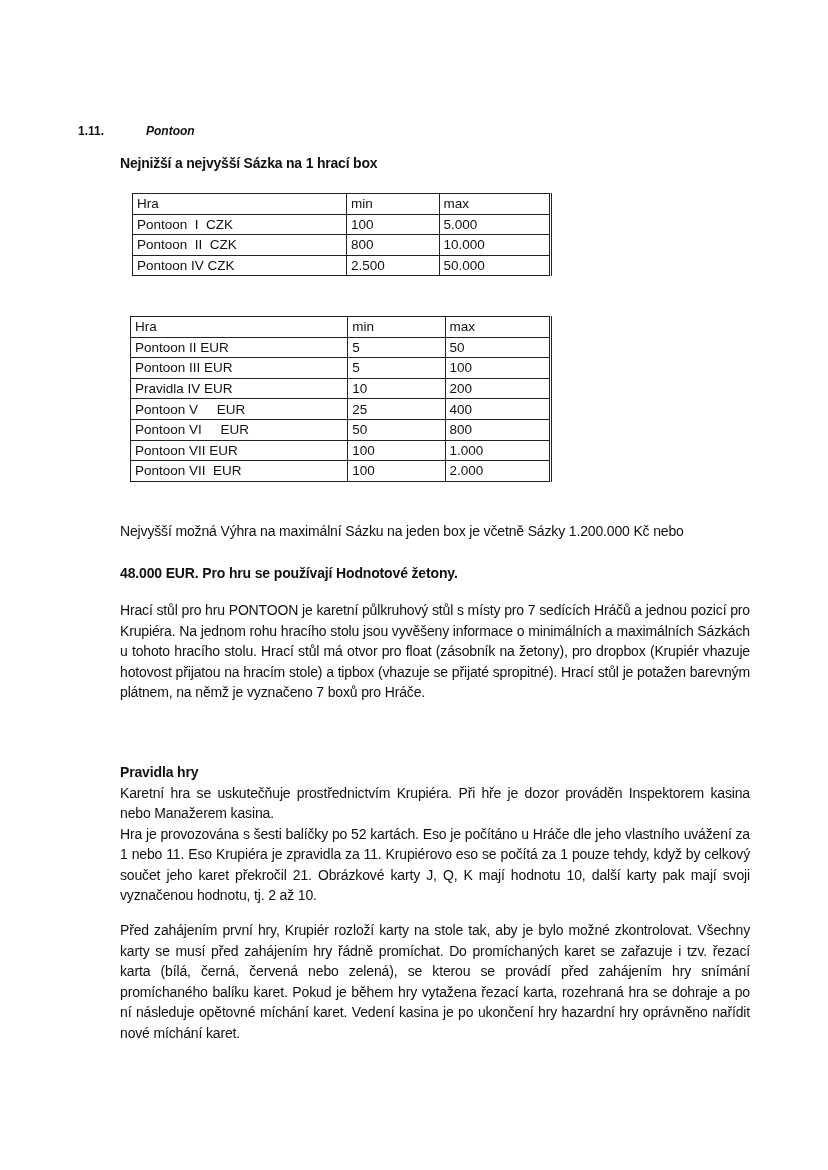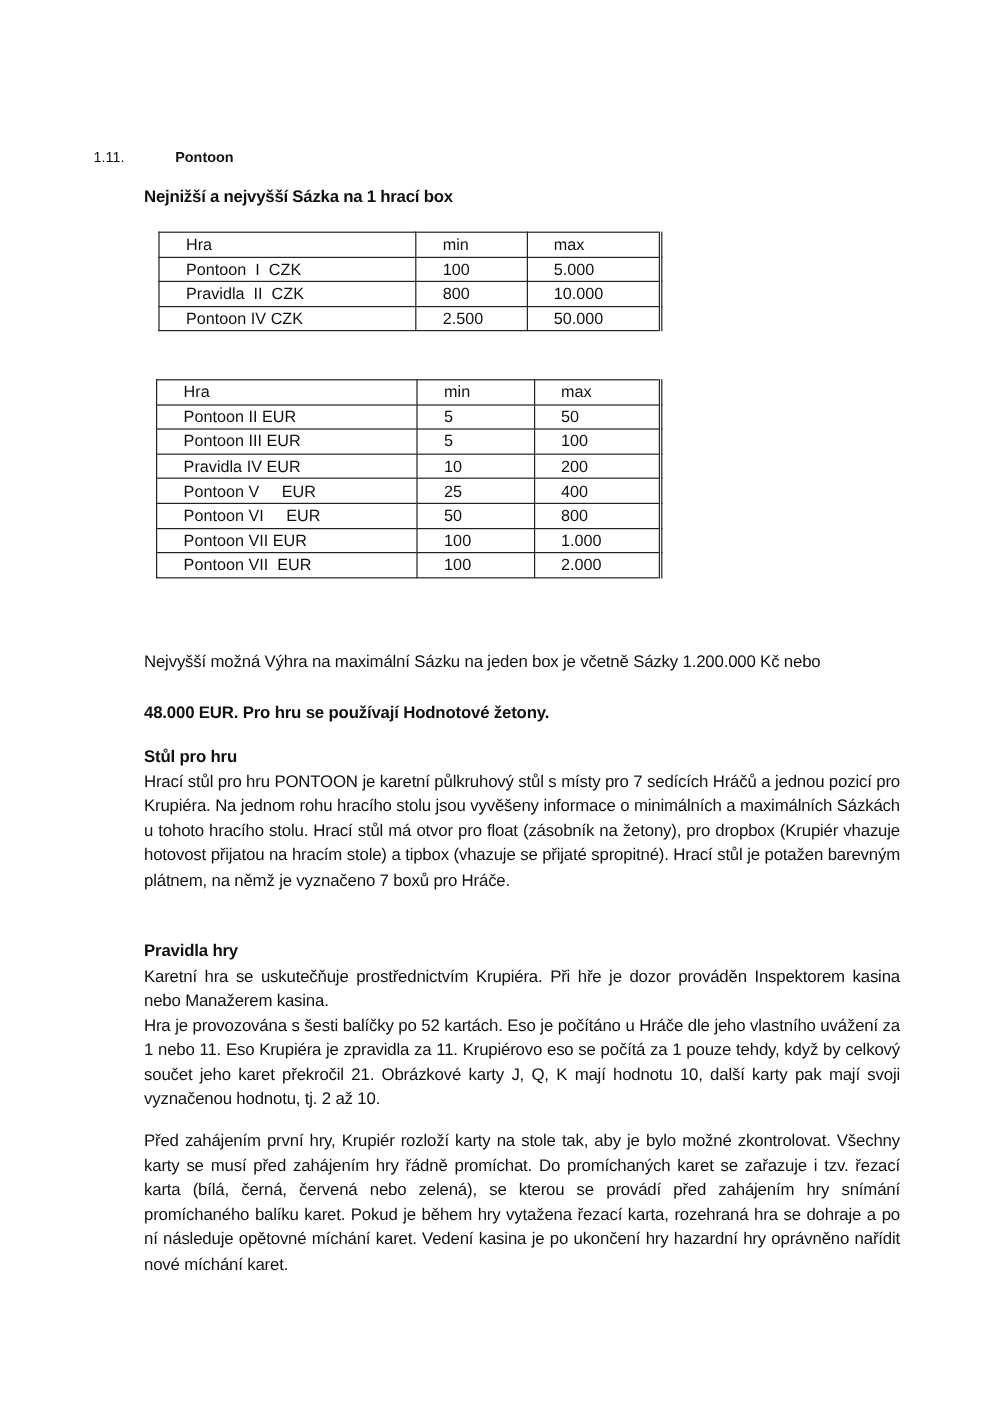--- a/index.html
+++ b/index.html
@@ -12,42 +12,42 @@
       height: 1170px;
       position: relative;
       overflow: hidden;
       font-family: "Liberation Sans", sans-serif;
       color: #111111;
     }
     .abs { position: absolute; }
 
     .section-num {
       left: 78px; top: 124px;
-      font-size: 12px; font-weight: normal;
+      font-size: 12px; font-weight: bold;
     }
     .section-title {
       left: 146px; top: 124px;
-      font-size: 12px; font-weight: bold;
+      font-size: 12px; font-weight: bold; font-style: italic;
     }
     .subtitle {
       left: 120px; top: 155px;
       font-size: 14px; font-weight: bold;
       letter-spacing: -0.2px;
     }
 
     table.bets {
       position: absolute;
       border-collapse: collapse;
       font-family: "Liberation Sans", sans-serif;
       font-size: 13.5px;
       color: #111;
     }
     table.bets td {
       border: 1px solid #222;
-      padding: 0 0 0 22px;
+      padding: 0 0 0 4px;
       height: 19.5px;
       line-height: 19px;
       vertical-align: middle;
       white-space: pre;
     }
     table.bets.t1 { left: 132px; top: 193px; width: 420px; border-right: 3px double #222; }
     table.bets.t2 { left: 130px; top: 316px; width: 422px; border-right: 3px double #222; }
     table.bets.t1 col.c1 { width: 215px; }
     table.bets.t1 col.c2 { width: 93px; }
     table.bets.t1 col.c3 { width: 112px; }
@@ -57,21 +57,20 @@
     table.bets.t2 td { height: 19.6px; }
 
     .para {
       position: absolute;
       left: 120px;
       width: 630px;
       font-size: 14px;
       line-height: 20.5px;
       text-align: justify;
       letter-spacing: -0.15px;
-      margin-top: 20px;
     }
     .para-head {
       font-weight: bold;
       display: block;
     }
     .line { display: block; }
   </style>
 </head>
 <body>
 
@@ -90,21 +89,21 @@
     <td>Hra</td>
     <td>min</td>
     <td>max</td>
   </tr>
   <tr>
     <td>Pontoon  I  CZK</td>
     <td>100</td>
     <td>5.000</td>
   </tr>
   <tr>
-    <td>Pravidla  II  CZK</td>
+    <td>Pontoon  II  CZK</td>
     <td>800</td>
     <td>10.000</td>
   </tr>
   <tr>
     <td>Pontoon IV CZK</td>
     <td>2.500</td>
     <td>50.000</td>
   </tr>
 </tbody>
   </table>
@@ -160,21 +159,20 @@
   </table>
 
 <div class="para" style="top:521px;">
   <span class="line">Nejvyšší možná Výhra na maximální Sázku na jeden box je včetně Sázky 1.200.000 Kč nebo</span>
 </div>
 <div class="para" style="top:563px;font-weight:bold;">
   <span class="line">48.000 EUR. Pro hru se používají Hodnotové žetony.</span>
 </div>
 
 <div class="para" style="top:600px;">
-  <span class="para-head">Stůl pro hru</span>
   <span class="line">Hrací stůl pro hru PONTOON je karetní půlkruhový stůl s místy pro 7 sedících Hráčů a jednou pozicí pro Krupiéra. Na jednom rohu hracího stolu jsou vyvěšeny informace o minimálních a maximálních Sázkách u tohoto hracího stolu. Hrací stůl má otvor pro float (zásobník na žetony), pro dropbox (Krupiér vhazuje hotovost přijatou na hracím stole) a tipbox (vhazuje se přijaté spropitné). Hrací stůl je potažen barevným plátnem, na němž je vyznačeno 7 boxů pro Hráče.</span>
 </div>
 
 <div class="para" style="top:762px;">
   <span class="para-head">Pravidla hry</span>
   <span class="line">Karetní hra se uskutečňuje prostřednictvím Krupiéra. Při hře je dozor prováděn Inspektorem kasina nebo Manažerem kasina.</span>
   <span class="line">Hra je provozována s šesti balíčky po 52 kartách. Eso je počítáno u Hráče dle jeho vlastního uvážení za 1 nebo 11. Eso Krupiéra je zpravidla za 11. Krupiérovo eso se počítá za 1 pouze tehdy, když by celkový součet jeho karet překročil 21. Obrázkové karty J, Q, K mají hodnotu 10, další karty pak mají svoji vyznačenou hodnotu, tj. 2 až 10.</span>
 </div>
 
 <div class="para" style="top:920px;">

